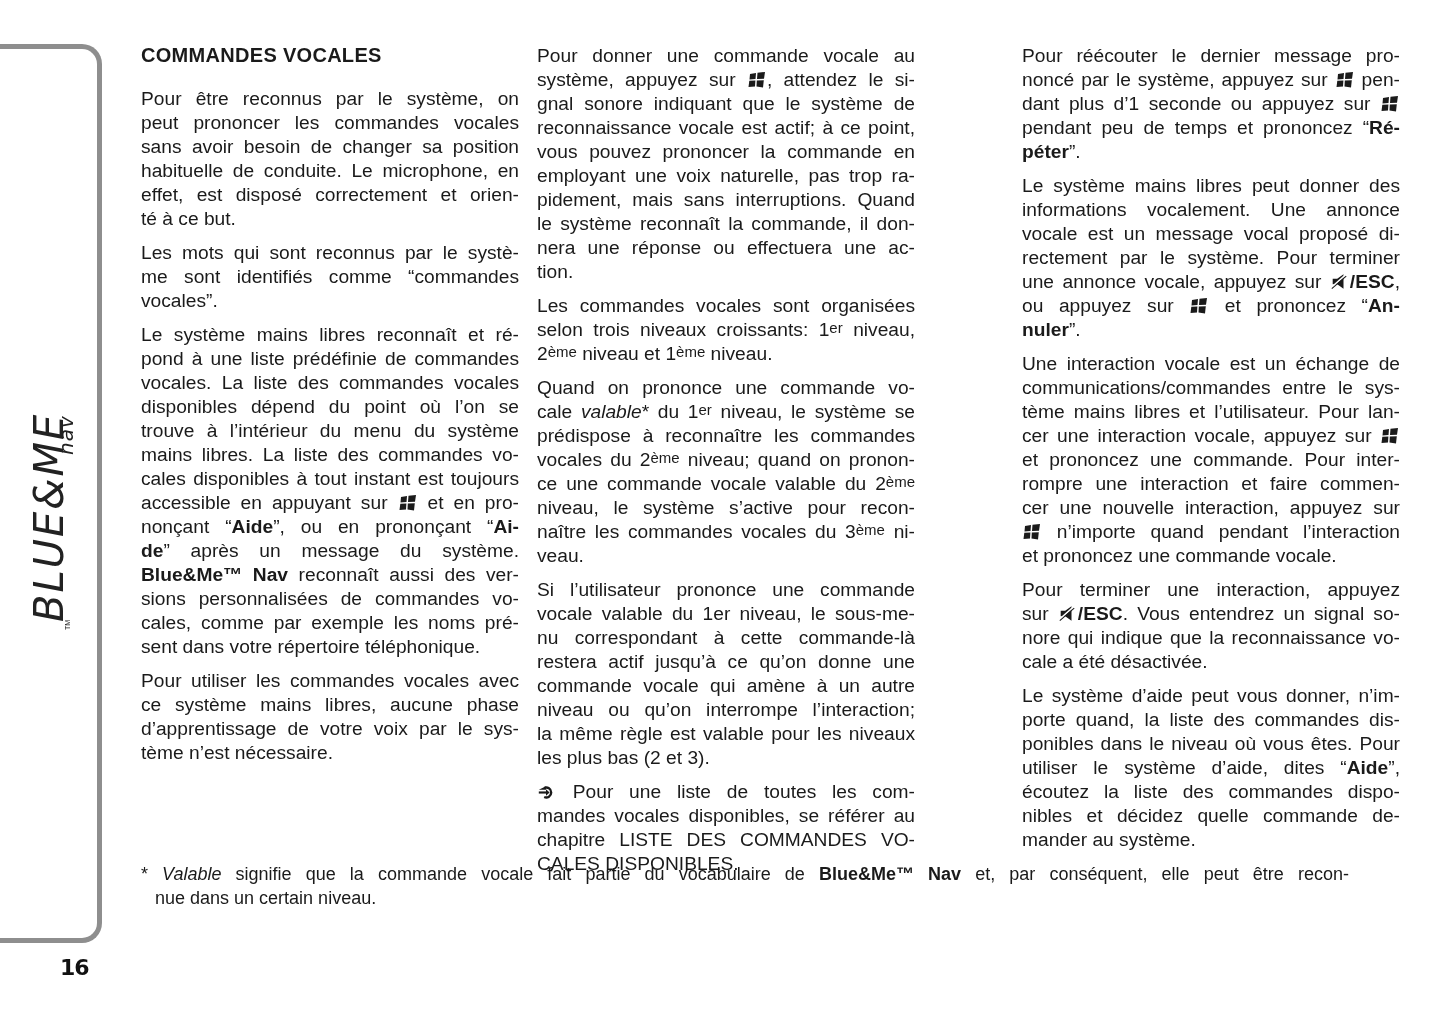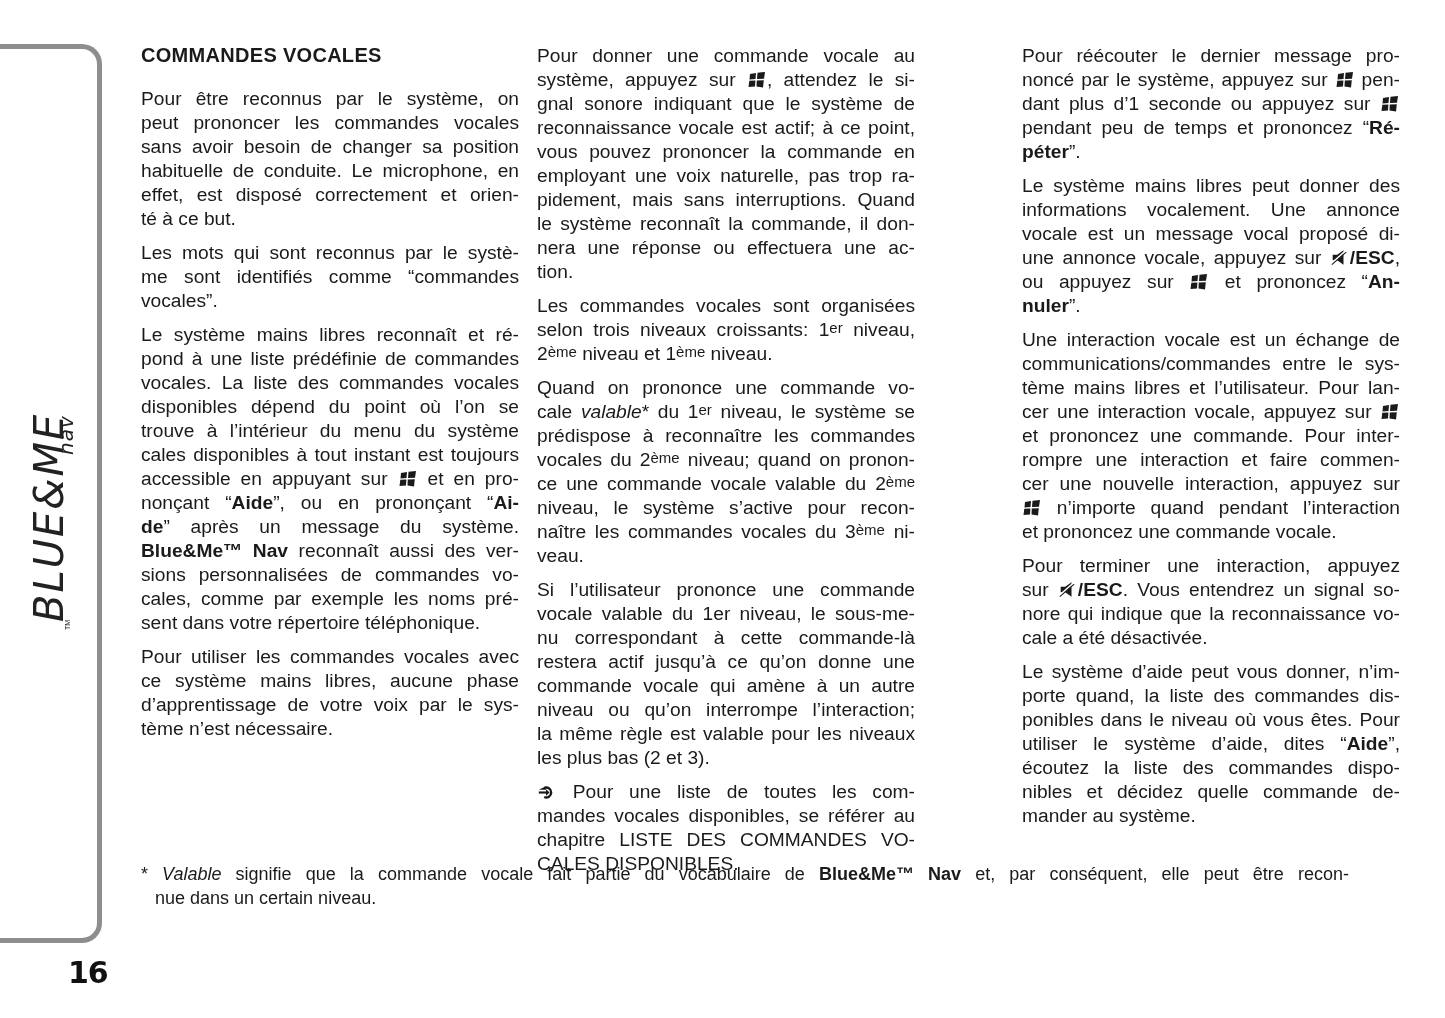--- a/index.html
+++ b/index.html
@@ -7,21 +7,21 @@
          font-family: "Liberation Sans", "DejaVu Sans", sans-serif; color: #1a1a1a; }
   .tab-frame { position: absolute; left: -20px; top: 44px; width: 122px; height: 899px;
                border: 5px solid #8e8e8e; border-left: none; border-radius: 0 20px 20px 0; box-sizing: border-box; }
   .logo { position: absolute; left: 20px; top: 370px; width: 60px; height: 260px; }
   .logo-inner { position: absolute; left: 0; top: 0; width: 260px; height: 60px;
                 transform-origin: 0 0; transform: translate(0, 260px) rotate(-90deg); }
   .logo-main { position: absolute; left: 8px; top: 6px; font-family: "DejaVu Sans", sans-serif;
                font-size: 40px; font-weight: 300; letter-spacing: 2px; color: #222; font-style: italic; }
   .logo-nav { position: absolute; left: 175px; top: 34px; font-family: "DejaVu Sans", sans-serif; font-size: 20px; color: #222; font-style: italic; letter-spacing: 1px; }
   .logo-tm { position: absolute; left: 0px; top: 44px; font-size: 7px; color: #222; }
-  .page-number { position: absolute; left: 68px; top: 955px; font-size: 30px; font-weight: bold; color: #111;
+  .page-number { position: absolute; left: 60px; top: 955px; font-size: 22px; font-weight: bold; color: #111;
                  font-family: "DejaVu Sans", sans-serif; letter-spacing: -1px; }
 
   .col { position: absolute; top: 44px; width: 378px; font-size: 19.2px; line-height: 24px; }
   .col1 { left: 141px; }
   .col2 { left: 537px; }
   .col3 { left: 994px; margin-left: 28px; }
   .heading { font-weight: bold; font-size: 20px; line-height: 26px; letter-spacing: 0.3px; margin-bottom: 19px; margin-top: -2px; }
   .para { margin-bottom: 10px; }
   .line { display: block; text-align: justify; text-align-last: justify; white-space: nowrap; height: 24px; }
   .line.last { text-align-last: left; }
@@ -61,20 +61,21 @@
         <span class="line"><span>Les mots qui sont reconnus par le systè-</span></span>
         <span class="line"><span>me sont identifiés comme “commandes</span></span>
         <span class="line last"><span>vocales”.</span></span>
       </div>
       <div class="para">
         <span class="line"><span>Le système mains libres reconnaît et ré-</span></span>
         <span class="line"><span>pond à une liste prédéfinie de commandes</span></span>
         <span class="line"><span>vocales. La liste des commandes vocales</span></span>
         <span class="line"><span>disponibles dépend du point où l’on se</span></span>
         <span class="line"><span>trouve à l’intérieur du menu du système</span></span>
+        <span class="line"><span>mains libres. La liste des commandes vo-</span></span>
         <span class="line"><span>cales disponibles à tout instant est toujours</span></span>
         <span class="line"><span>accessible en appuyant sur </span><span class="ico"><svg viewBox="0 0 20 16" width="20" height="16">
               <path d="M3 2 L9 1 L8.5 7 L2.5 7.5 Z M10.5 0.8 L18 0 L17 6.8 L10 7 Z M2.3 8.8 L8.4 8.5 L8 14.5 L1.5 15 Z M9.8 8.4 L16.8 8.2 L16 15.5 L9.5 14.6 Z" fill="#1a1a1a"></path>
             </svg></span><span> et en pro-</span></span>
         <span class="line"><span>nonçant “</span><b>Aide</b><span>”, ou en prononçant “</span><b>Ai-</b></span>
         <span class="line"><b>de</b><span>” après un message du système.</span></span>
         <span class="line"><b>Blue&amp;Me™ Nav</b><span> reconnaît aussi des ver-</span></span>
         <span class="line"><span>sions personnalisées de commandes vo-</span></span>
         <span class="line"><span>cales, comme par exemple les noms pré-</span></span>
         <span class="line last"><span>sent dans votre répertoire téléphonique.</span></span>
@@ -153,20 +154,21 @@
         <span class="line"><span>dant plus d’1 seconde ou appuyez sur </span><span class="ico"><svg viewBox="0 0 20 16" width="20" height="16">
               <path d="M3 2 L9 1 L8.5 7 L2.5 7.5 Z M10.5 0.8 L18 0 L17 6.8 L10 7 Z M2.3 8.8 L8.4 8.5 L8 14.5 L1.5 15 Z M9.8 8.4 L16.8 8.2 L16 15.5 L9.5 14.6 Z" fill="#1a1a1a"></path>
             </svg></span></span>
         <span class="line"><span>pendant peu de temps et prononcez “</span><b>Ré-</b></span>
         <span class="line last"><b>péter</b><span>”.</span></span>
       </div>
       <div class="para">
         <span class="line"><span>Le système mains libres peut donner des</span></span>
         <span class="line"><span>informations vocalement. Une annonce</span></span>
         <span class="line"><span>vocale est un message vocal proposé di-</span></span>
+        <span class="line"><span>rectement par le système. Pour terminer</span></span>
         <span class="line"><span>une annonce vocale, appuyez sur </span><span class="ico"><svg viewBox="0 0 20 18" width="18" height="17">
               <path d="M3 6 L8 6 L15 1 L15 17 L8 12 L3 12 Z" fill="#1a1a1a"></path>
               <path d="M1 16 L17 2" stroke="#fff" stroke-width="1.8"></path>
               <path d="M2 17 L18 3" stroke="#1a1a1a" stroke-width="1.2"></path>
             </svg></span><b>/ESC</b><span>,</span></span>
         <span class="line"><span>ou appuyez sur </span><span class="ico"><svg viewBox="0 0 20 16" width="20" height="16">
               <path d="M3 2 L9 1 L8.5 7 L2.5 7.5 Z M10.5 0.8 L18 0 L17 6.8 L10 7 Z M2.3 8.8 L8.4 8.5 L8 14.5 L1.5 15 Z M9.8 8.4 L16.8 8.2 L16 15.5 L9.5 14.6 Z" fill="#1a1a1a"></path>
             </svg></span><span> et prononcez “</span><b>An-</b></span>
         <span class="line last"><b>nuler</b><span>”.</span></span>
       </div>

